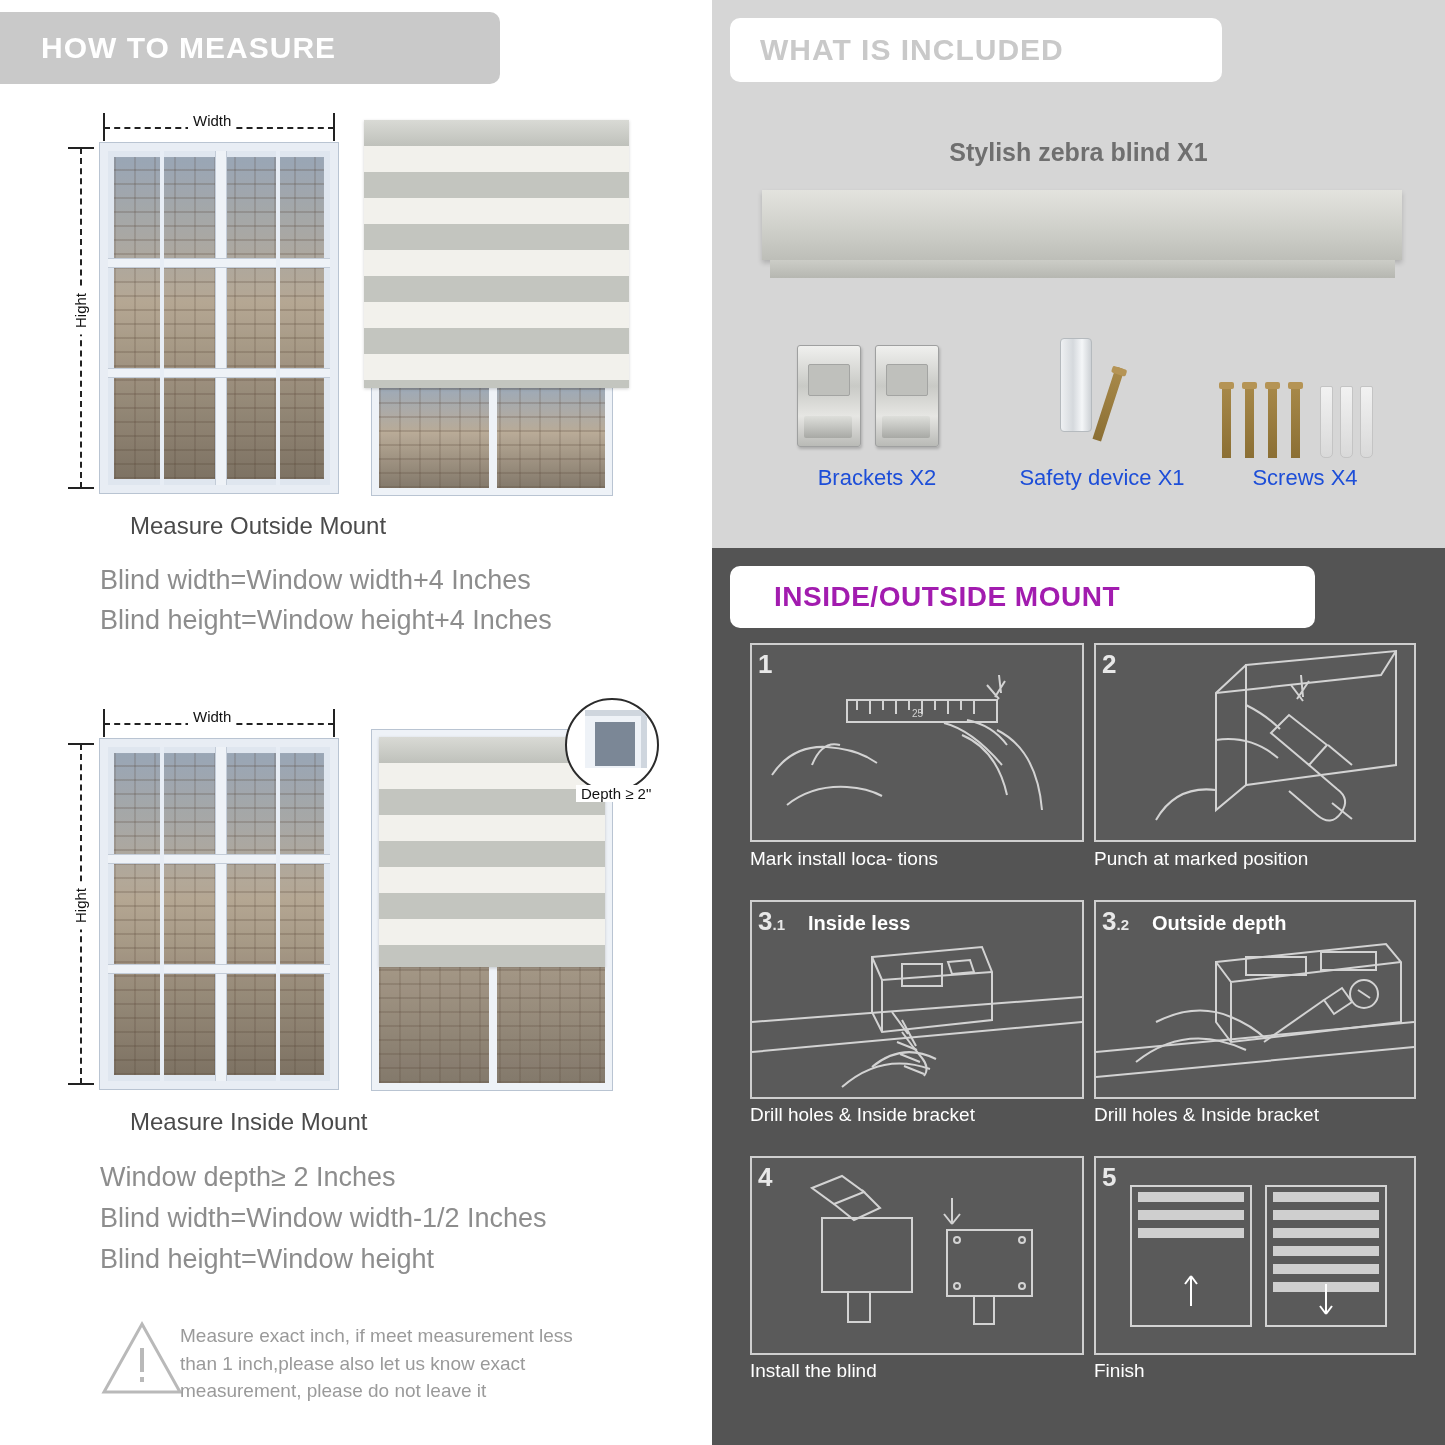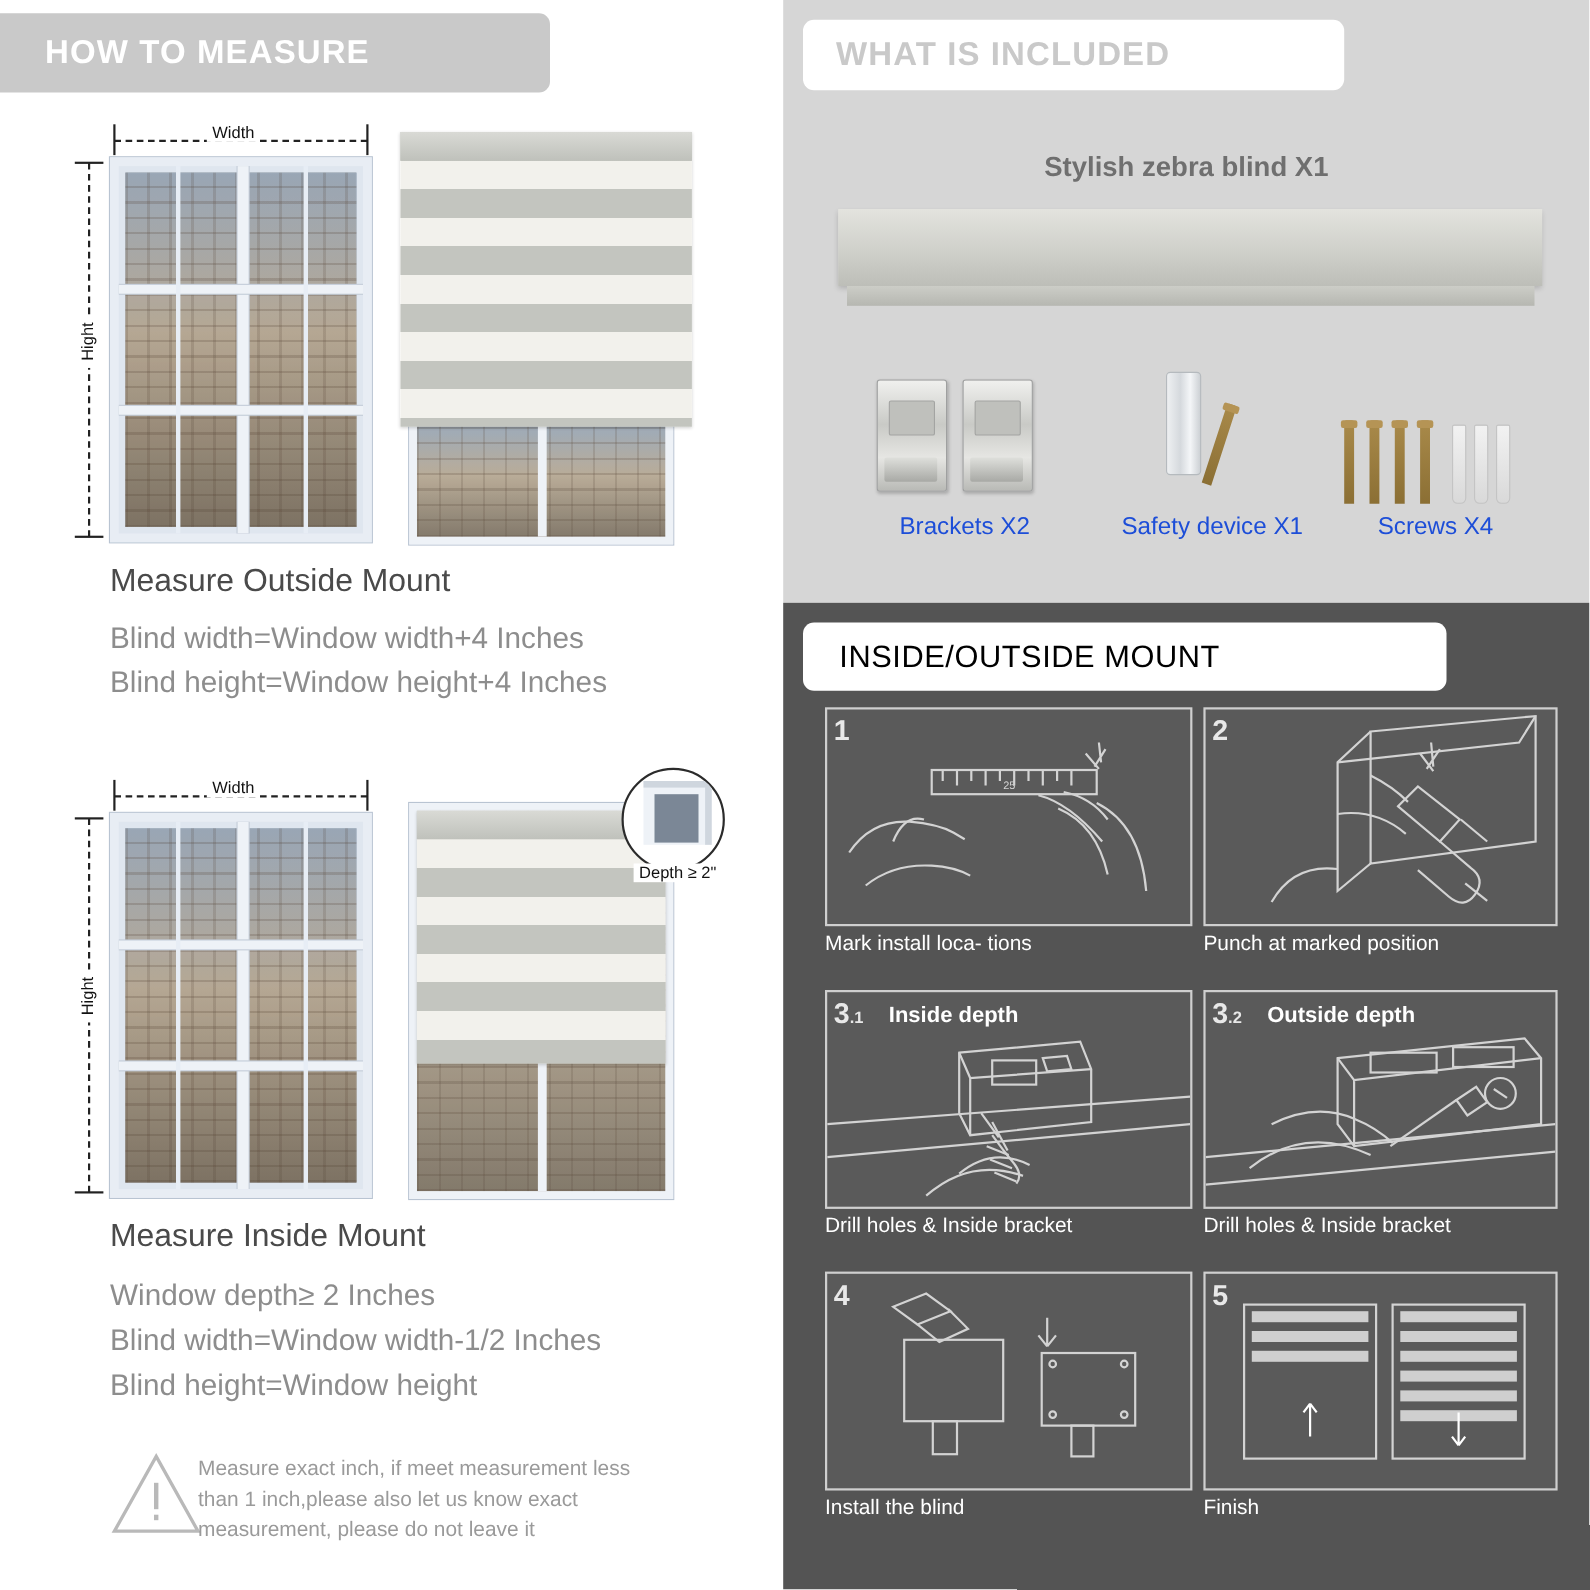--- a/index.html
+++ b/index.html
@@ -87,21 +87,21 @@
   .tick{position:absolute;background:#222;}
   .dim-label{
     position:absolute;font-size:15px;color:#111;background:#fff;padding:0 5px;
   }
   .dim-label-v{
     position:absolute;font-size:15px;color:#111;background:#fff;padding:2px 0;
     transform:rotate(-90deg);transform-origin:center;
   }
 
   .ttl{
-    position:absolute;font-size:29px;color:#4a4a4a;
+    position:absolute;font-size:24px;color:#4a4a4a;margin-left:30px;
   }
   .line{
     position:absolute;font-size:27px;color:#8d8d8d;
   }
 
   
   .callout{
     position:absolute;border:2px solid #2b2b2b;border-radius:50%;
     overflow:hidden;background:#fff;
   }
@@ -179,21 +179,21 @@
 
   
   .right-bot{
     position:absolute;left:712px;top:548px;width:733px;height:897px;background:#545454;
   }
   .hdr-mount{
     position:absolute;left:18px;top:18px;width:585px;height:62px;
     background:#ffffff;border-radius:10px;display:flex;align-items:center;
   }
   .hdr-mount span{
-    color:#000000;font-size:28px;font-weight:normal;letter-spacing:.5px;padding-left:33px;
+    color:#a21caf;font-size:28px;font-weight:bold;letter-spacing:.5px;padding-left:44px;
   }
   .step{
     position:absolute;background:#5a5a5a;border:2px solid #cfcfcf;
   }
   .step-num{
     position:absolute;left:6px;top:4px;font-size:26px;color:#e8e8e8;font-weight:bold;
   }
   .step-num small{font-size:15px;}
   .step-sub{
     position:absolute;left:56px;top:10px;font-size:20px;color:#ffffff;font-weight:bold;
@@ -372,21 +372,21 @@
           <path d="M236 158 l20 16"></path>
           <path d="M232 100 l24 20"></path>
           <path d="M60 175 q20-35 60-30"></path>
         </g>
       </svg>
     </div>
     <div class="step-cap" style="left:382px;top:300px;">Punch at  marked position</div>
 
     <div class="step" style="left:38px;top:352px;width:330px;height:195px;">
       <div class="step-num"><span>3</span><small>.1</small></div>
-      <div class="step-sub">Inside depth</div>
+      <div class="step-sub">Inside less</div>
       <svg class="sketch" viewBox="0 0 330 195">
         <g fill="none" stroke="#d3d3d3" stroke-width="2">
           <path d="M0 120 L330 95"></path>
           <path d="M0 150 L330 120"></path>
           <path d="M120 55 L230 45 L240 70 L240 118 L130 130 L120 110 Z"></path>
           <path d="M120 55 L130 78 L240 70 M130 78 L130 130"></path>
           <rect x="150" y="62" width="40" height="22"></rect>
           <path d="M196 60 l22 -2 l4 12 l-22 2 z"></path>
           <path d="M140 110 l16 22 M150 118 l14 26"></path>
           <path d="M150 130 q10 14 20 26 q8 10 2 18"></path>

